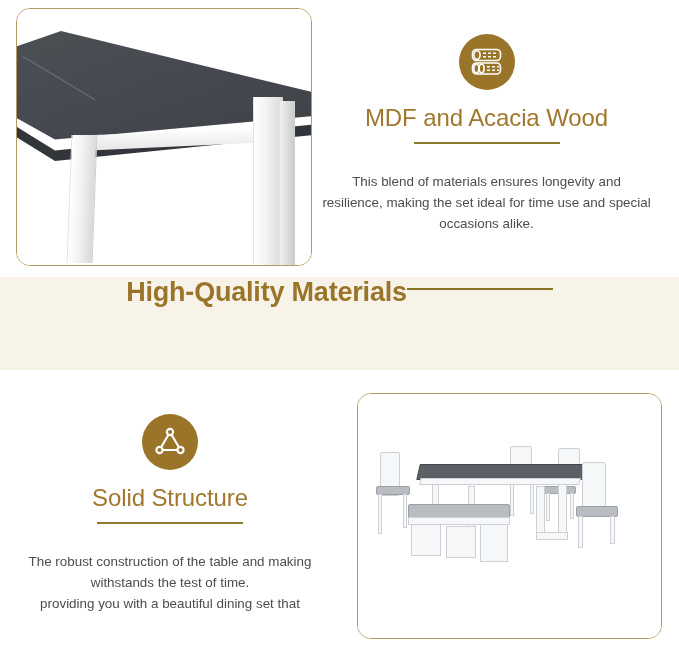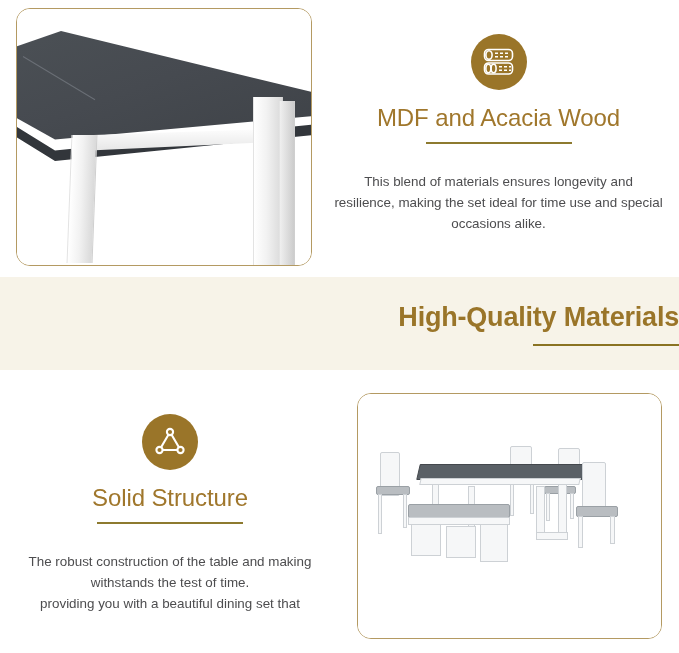--- a/index.html
+++ b/index.html
@@ -57,32 +57,32 @@
   #frame-dining-set { left: 357px; top: 393px; width: 305px; height: 246px; }
   .set-stage { position:absolute; inset:0; background:#fff; }
   .wf { position:absolute; background:#f6f7f8; border:1px solid #cdd1d5; }
   .wf-seat { position:absolute; background:#b9bdc1; border:1px solid #9aa0a5; border-radius:2px; }
   .wf-top  { position:absolute; background:#5a6066; border:1px solid #44484d; }
 
   
   #banner {
     position:absolute; left:0; top:277px; width:679px; height:93px;
     background:#f7f3e8;
-    display:flex; flex-direction:column; align-items:flex-end; justify-content:center;
+    display:flex; flex-direction:row; align-items:flex-start; justify-content:center;
   }
   #banner-title {
     font-size: 27px; font-weight: 700; color:#9a7529;
     letter-spacing:-0.2px;
   }
   .divider { height:2px; background:#8a7322; margin-top:11px; }
   #banner-divider { width:146px; }
 
   
   .feature { position:absolute; text-align:center; }
-  #feature-mdf   { left: 324px; top: 34px;  width: 349px; }
+  #feature-mdf   { left: 312px; top: 34px;  width: 349px; }
   #feature-solid { left: 0px;   top: 414px; width: 340px; }
 
   .badge {
     width: 56px; height: 56px; border-radius: 50%;
     background:#9a7529; margin: 0 auto;
     display:flex; align-items:center; justify-content:center;
   }
   .feature-title {
     font-size: 24px; color:#a0772c; margin-top: 14px; letter-spacing:-0.1px;
     font-weight: 400;

